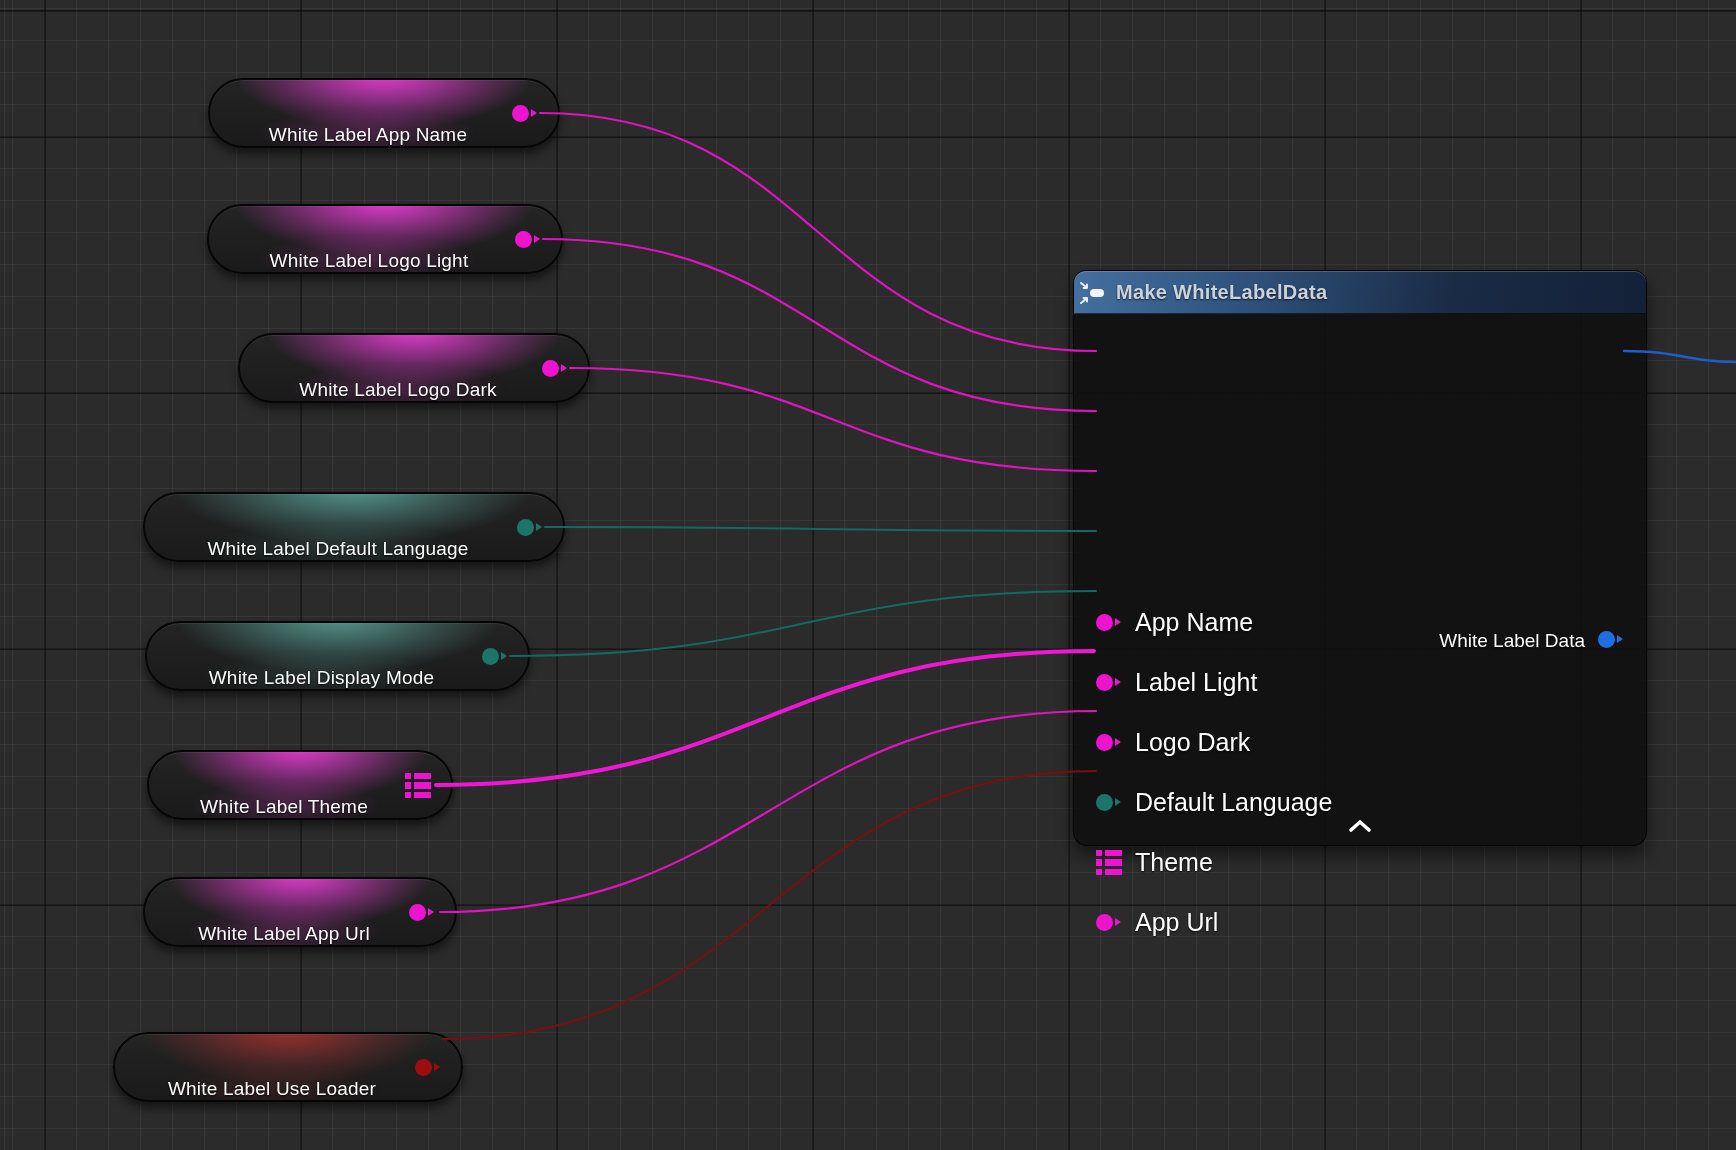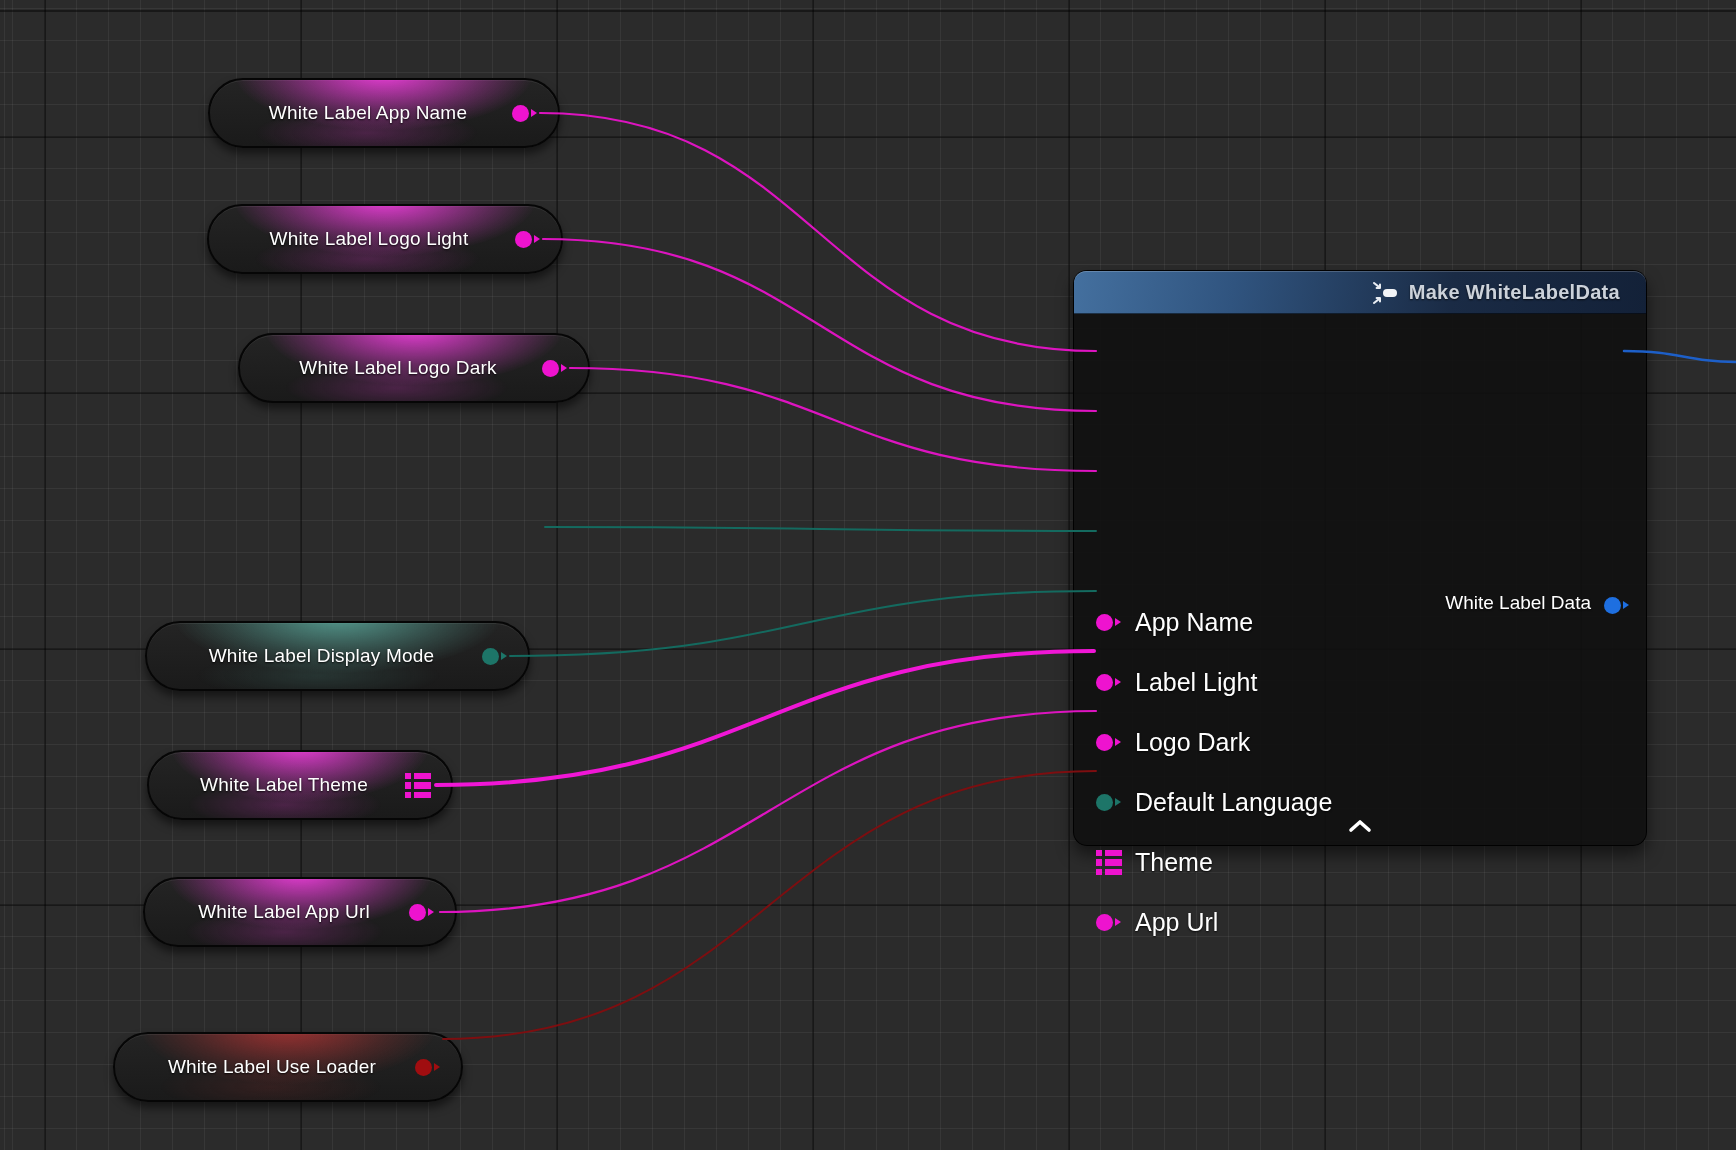--- a/index.html
+++ b/index.html
@@ -20,21 +20,21 @@
   
   #wires { position:absolute; left:0; top:0; width:1736px; height:1150px; z-index:3; pointer-events:none; }
   #wires path { pointer-events:stroke; }
 
   
   .pill {
     position:absolute; height:70px; border-radius:36px; z-index:2;
     background: linear-gradient(#242424, #1a1a1a);
     border:2px solid #060606;
     box-shadow: 0 6px 9px rgba(0,0,0,0.5), inset 0 1px 0 rgba(255,255,255,0.07);
-    display:flex; align-items:center; justify-content:center;
+    display:flex; align-items:flex-end; justify-content:center;
     padding:0 62px 0 30px;
   }
   .pill::before {
     content:""; position:absolute; inset:0; border-radius:34px; pointer-events:none;
   }
   .pill.magenta::before { background:
       radial-gradient(60% 120% at 50% -10%, rgba(243,62,224,0.95) 0%, rgba(243,62,224,0.30) 48%, rgba(243,62,224,0) 72%),
       radial-gradient(46% 52% at 45% 80%, rgba(243,62,224,0.22) 0%, rgba(243,62,224,0) 70%); }
   .pill.teal::before { background:
       radial-gradient(60% 120% at 50% -10%, rgba(96,182,168,0.80) 0%, rgba(96,182,168,0.25) 48%, rgba(96,182,168,0) 72%),
@@ -62,31 +62,31 @@
   
   .make-node {
     position:absolute; left:1073px; top:270px; width:574px; height:576px; z-index:2;
     background:rgba(16,16,16,0.90); border:1.5px solid rgba(0,0,0,0.9); border-radius:14px;
     box-shadow:0 9px 16px rgba(0,0,0,0.5);
   }
   .make-header {
     height:43px; border-radius:12px 12px 0 0;
     background:linear-gradient(99deg, #44709f 0%, #30547f 28%, #1a2b45 66%, #132138 100%);
     box-shadow: inset 0 1px 0 rgba(255,255,255,0.18), inset 0 -1px 0 rgba(0,0,0,0.55);
-    display:flex; align-items:center; gap:10px; padding:0 26px;justify-content:flex-end;
+    display:flex; align-items:center; gap:10px; padding:0 6px;
   }
   .make-title { color:#ccd2da; font-size:20px; font-weight:bold; letter-spacing:0.3px;
     text-shadow:0 1px 2px rgba(0,0,0,0.7); white-space:nowrap; }
 
   .pin-rows { position:absolute; left:0; top:313px; width:100%; padding-top:8px; }
   .pin-row { height:60px; display:flex; align-items:center; gap:13px; padding-left:22px; }
   .pin-row .row-icon { position:relative; width:26px; height:26px; flex:0 0 26px; }
   .pin-row .row-label { color:#fff; font-size:25px; text-shadow:0 1px 2px rgba(0,0,0,0.85); white-space:nowrap; }
 
-  .out-row { position:absolute; top:321px; right:0; height:60px; display:flex; align-items:flex-start; gap:13px; padding-right:16px; }
+  .out-row { position:absolute; top:321px; right:0; height:60px; display:flex; align-items:flex-end; gap:13px; padding-right:22px; }
   .out-row .row-label { color:#fff; font-size:19px; text-shadow:0 1px 2px rgba(0,0,0,0.85); white-space:nowrap; }
   .out-row .row-icon { position:relative; width:26px; height:26px; flex:0 0 26px; }
 
   .collapse-btn { position:absolute; left:50%; bottom:6px; transform:translateX(-50%); width:36px; height:26px;
     display:flex; align-items:center; justify-content:center; cursor:pointer; }
 
   .struct-icon { display:block; }
 </style>
 </head>
 <body>
@@ -119,20 +119,26 @@
       </span>
   </div>
 
   <div class="pill magenta" style="left:207px; top:204px; width:356px;">
     <span class="label">White Label Logo Light</span>
     <span class="pin-cluster">
         <span class="pin magenta"></span>
       </span>
   </div>
 
+  <div class="pill teal" style="left:143px; top:492px; width:422px;">
+    <span class="label">White Label Default Language</span>
+    <span class="pin-cluster">
+        <span class="pin teal"></span>
+      </span>
+  </div>
 
   <div class="pill teal" style="left:145px; top:621px; width:385px;">
     <span class="label">White Label Display Mode</span>
     <span class="pin-cluster">
         <span class="pin teal"></span>
       </span>
   </div>
 
   <div class="pill magenta" style="left:147px; top:750px; width:306px;">
     <span class="label">White Label Theme</span>

